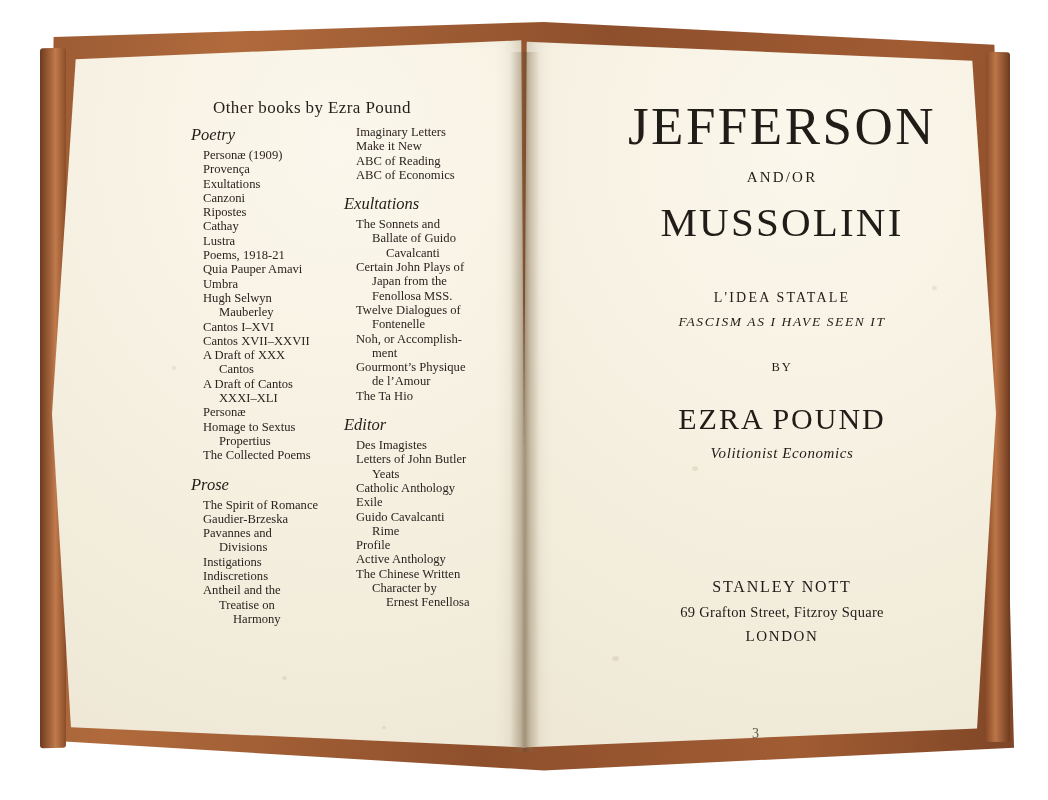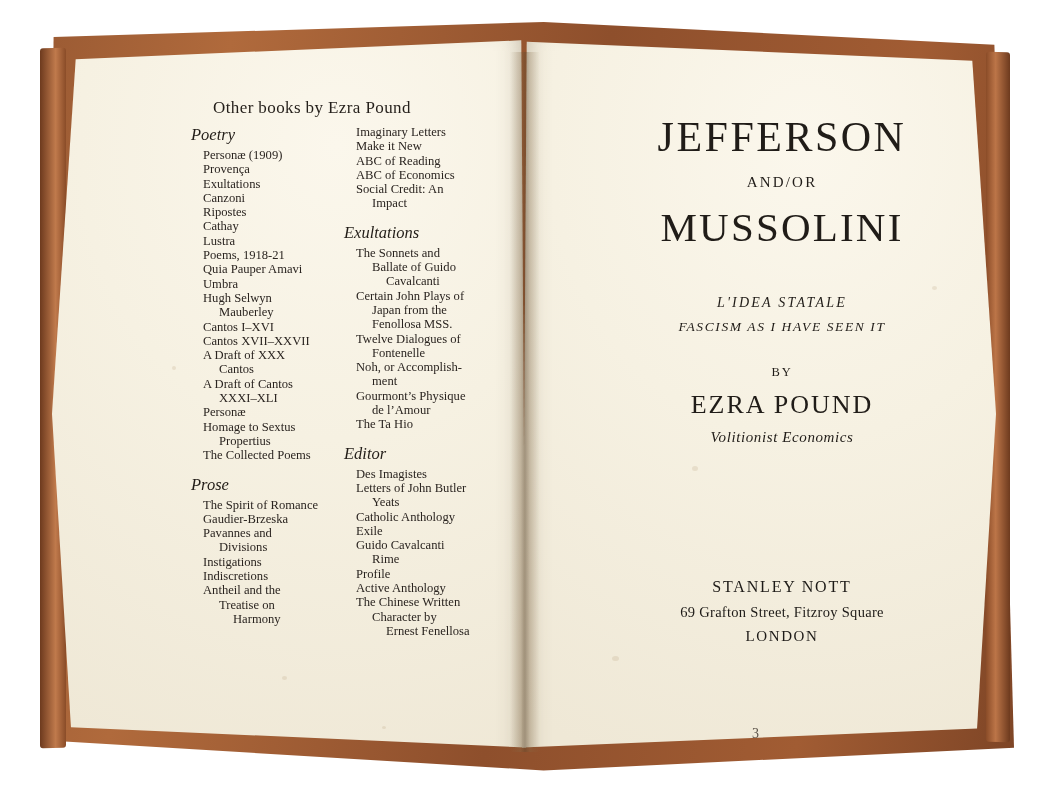--- a/index.html
+++ b/index.html
@@ -136,56 +136,55 @@
   
   .title-page {
     position: absolute;
     left: 520px;
     top: 56px;
     width: 420px;
     text-align: center;
     color: #201c18;
   }
   .t-main {
-    font-size: 42px;
+    font-size: 53px;
     letter-spacing: 2.5px;
     line-height: 1.0;
-    margin-top: 24px;
+    margin-top: 8px;
   }
   .t-andor {
     font-size: 15px;
     letter-spacing: 2.2px;
     margin-top: 16px;
   }
   .t-main2 {
     font-size: 41px;
     letter-spacing: 2.2px;
     margin-top: 12px;
   }
   .t-sub1 {
-    font-style: italic;
     font-size: 14px;
     letter-spacing: 2.2px;
     margin-top: 44px;
   }
   .t-sub2 {
     font-style: italic;
     font-size: 13.5px;
     letter-spacing: 1.6px;
     margin-top: 8px;
   }
   .t-by {
     font-size: 12.5px;
     letter-spacing: 1.8px;
     margin-top: 30px;
   }
   .t-author {
-    font-size: 26px;
+    font-size: 30px;
     letter-spacing: 2px;
-    margin-top: 10px;
+    margin-top: 27px;
   }
   .t-role {
     font-style: italic;
     font-size: 15px;
     letter-spacing: 0.6px;
     margin-top: 9px;
   }
   .imprint {
     position: absolute;
     left: 520px;
@@ -271,21 +270,20 @@
             <li><span>Antheil and the</span><span class="ind1">Treatise on</span><span class="ind2">Harmony</span></li>
           </ul>
         </div>
 
         <div class="col right">
           <ul class="booklist">
             <li><span>Imaginary Letters</span></li>
             <li><span>Make it New</span></li>
             <li><span>ABC of Reading</span></li>
             <li><span>ABC of Economics</span></li>
-            <li><span>Social Credit: An</span><span class="ind1">Impact</span></li>
           </ul>
 
           <div class="sec-title">Exultations</div>
           <ul class="booklist">
             <li><span>The Sonnets and</span><span class="ind1">Ballate of Guido</span><span class="ind2">Cavalcanti</span></li>
             <li><span>Certain John Plays of</span><span class="ind1">Japan from the</span><span class="ind1">Fenollosa MSS.</span></li>
             <li><span>Twelve Dialogues of</span><span class="ind1">Fontenelle</span></li>
             <li><span>Noh, or Accomplish-</span><span class="ind1">ment</span></li>
             <li><span>Gourmont’s Physique</span><span class="ind1">de l’Amour</span></li>
             <li><span>The Ta Hio</span></li>

